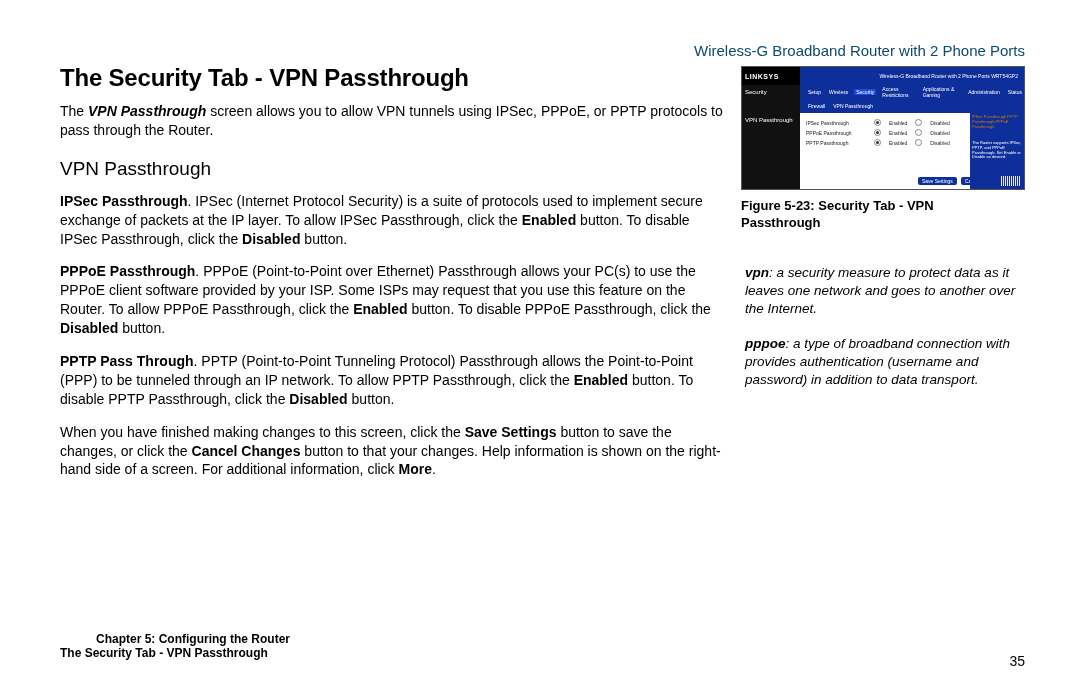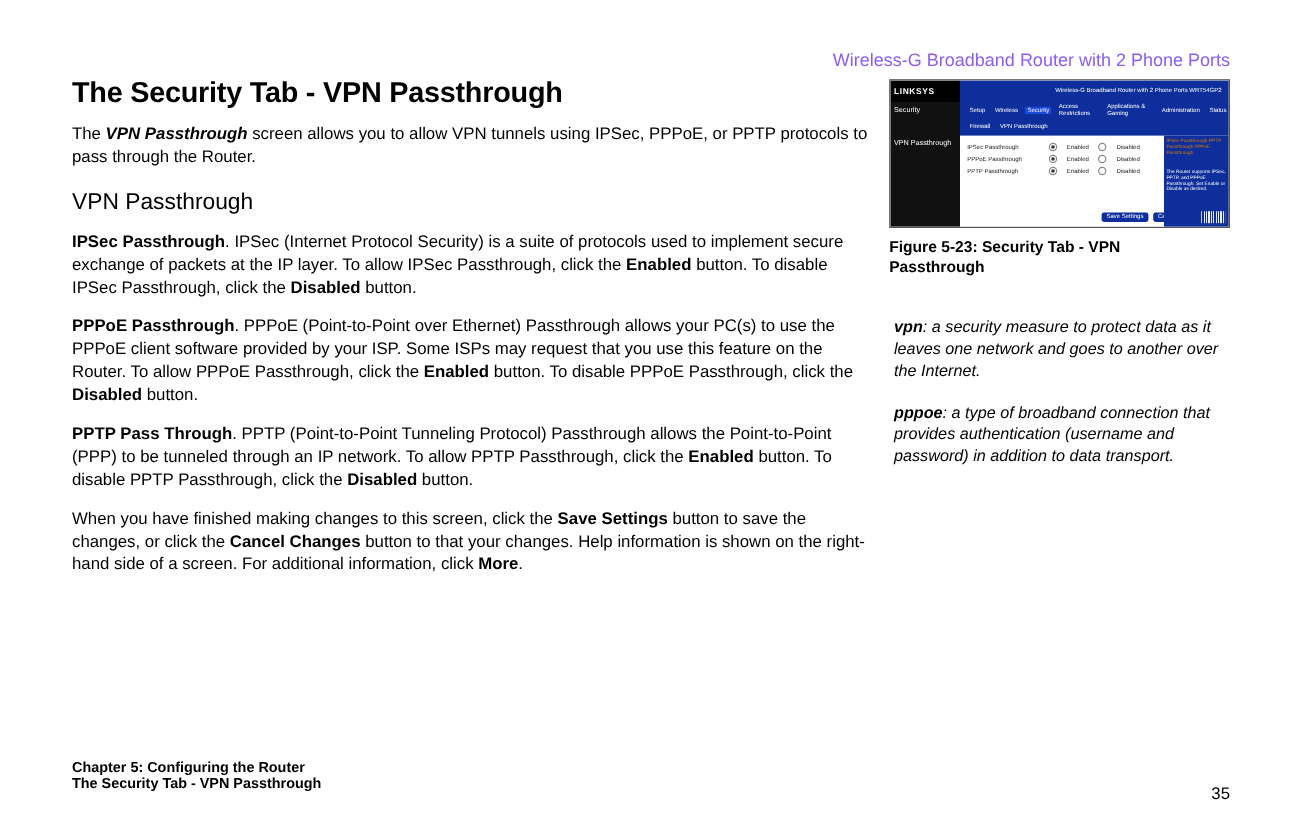--- a/index.html
+++ b/index.html
@@ -17,21 +17,21 @@
     width: 1080px;
     height: 698px;
     box-sizing: border-box;
     padding: 40px 50px 40px 60px;
   }
   .header-right {
     position: absolute;
     top: 42px;
     right: 55px;
     font-size: 15px;
-    color: #8b5cf6;
+    color: #0c4a6e;
     text-align: right;
     margin-left: 20px;
   }
   .main-col {
     width: 665px;
   }
   h1.title {
     margin: 24px 0 10px 0;
     font-family: "Arial Black", Arial, sans-serif;
     font-weight: 900;
@@ -215,20 +215,21 @@
 
   .footer {
     position: absolute;
     left: 60px;
     right: 55px;
     bottom: 38px;
   }
   .footer .chapter {
     font-size: 12px;
     font-weight: 700;
+    margin-left: 36px;
   }
   .footer .subline {
     font-size: 12px;
     font-weight: 700;
   }
   .footer .pagenum {
     position: absolute;
     right: 0;
     top: 0;
     font-size: 14px;
@@ -329,21 +330,21 @@
       <span>Figure 5-23: Security Tab - VPN</span><br>
       <span>Passthrough</span>
     </div>
   </div>
 
   <div class="definitions">
     <div class="def">
       <span class="term">vpn</span><span>: a security measure to protect data as it leaves one network and goes to another over the Internet.</span>
     </div>
     <div class="def">
-      <span class="term">pppoe</span><span>: a type of broadband connection that provides authentication (username and password) in addition to data transport.</span>
+      <span class="term">pppoe</span><span>: a type of broadband connection with provides authentication (username and password) in addition to data transport.</span>
     </div>
   </div>
 
   <div class="footer">
     <div class="chapter">Chapter 5: Configuring the Router</div>
     <div class="subline">The Security Tab - VPN Passthrough</div>
     <div class="pagenum">35</div>
   </div>
 </div>
 

